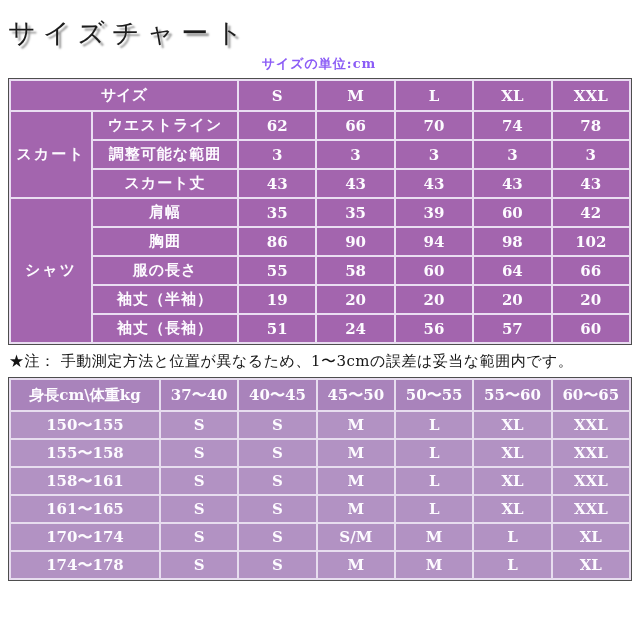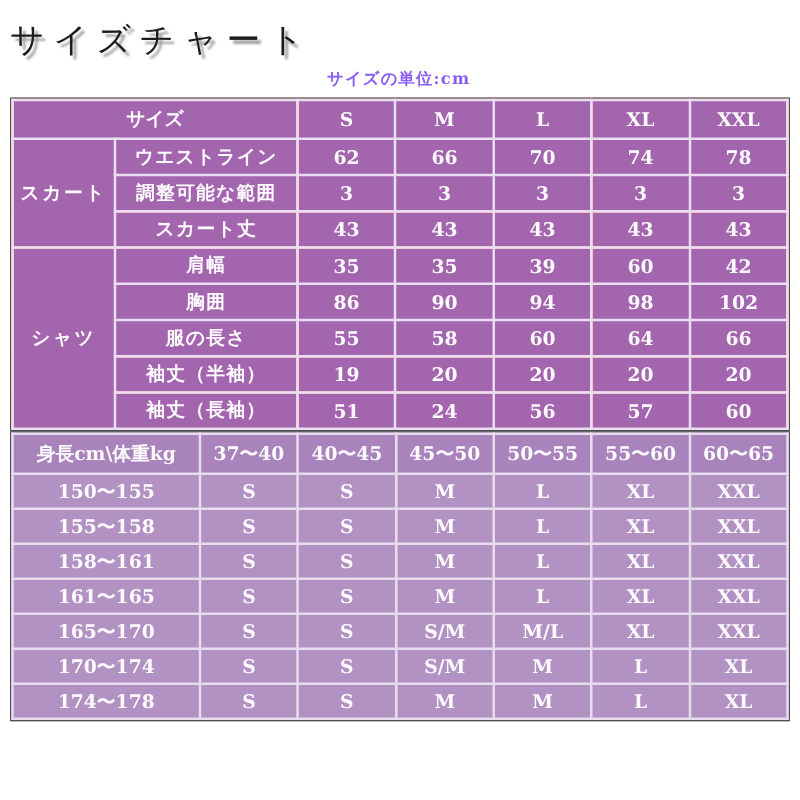--- a/index.html
+++ b/index.html
@@ -159,20 +159,21 @@
           <td>51</td>
           <td>24</td>
           <td>56</td>
           <td>57</td>
           <td>60</td>
         </tr>
       </tbody>
     </table>
   </div>
 
+  <div class="note">★注： 手動測定方法と位置が異なるため、1〜3cmの誤差は妥当な範囲内です。</div>
 
   <div class="tbl-wrap wrap2">
     <table class="t2">
       <colgroup>
         <col style="width:150px">
         <col>
           <col>
           <col>
           <col>
           <col>
@@ -218,29 +219,20 @@
         <tr>
           <td>161〜165</td>
           <td>S</td>
           <td>S</td>
           <td>M</td>
           <td>L</td>
           <td>XL</td>
           <td>XXL</td>
         </tr>
         <tr>
-          <td>165〜170</td>
-          <td>S</td>
-          <td>S</td>
-          <td>S/M</td>
-          <td>M/L</td>
-          <td>XL</td>
-          <td>XXL</td>
-        </tr>
-        <tr>
           <td>170〜174</td>
           <td>S</td>
           <td>S</td>
           <td>S/M</td>
           <td>M</td>
           <td>L</td>
           <td>XL</td>
         </tr>
         <tr>
           <td>174〜178</td>

